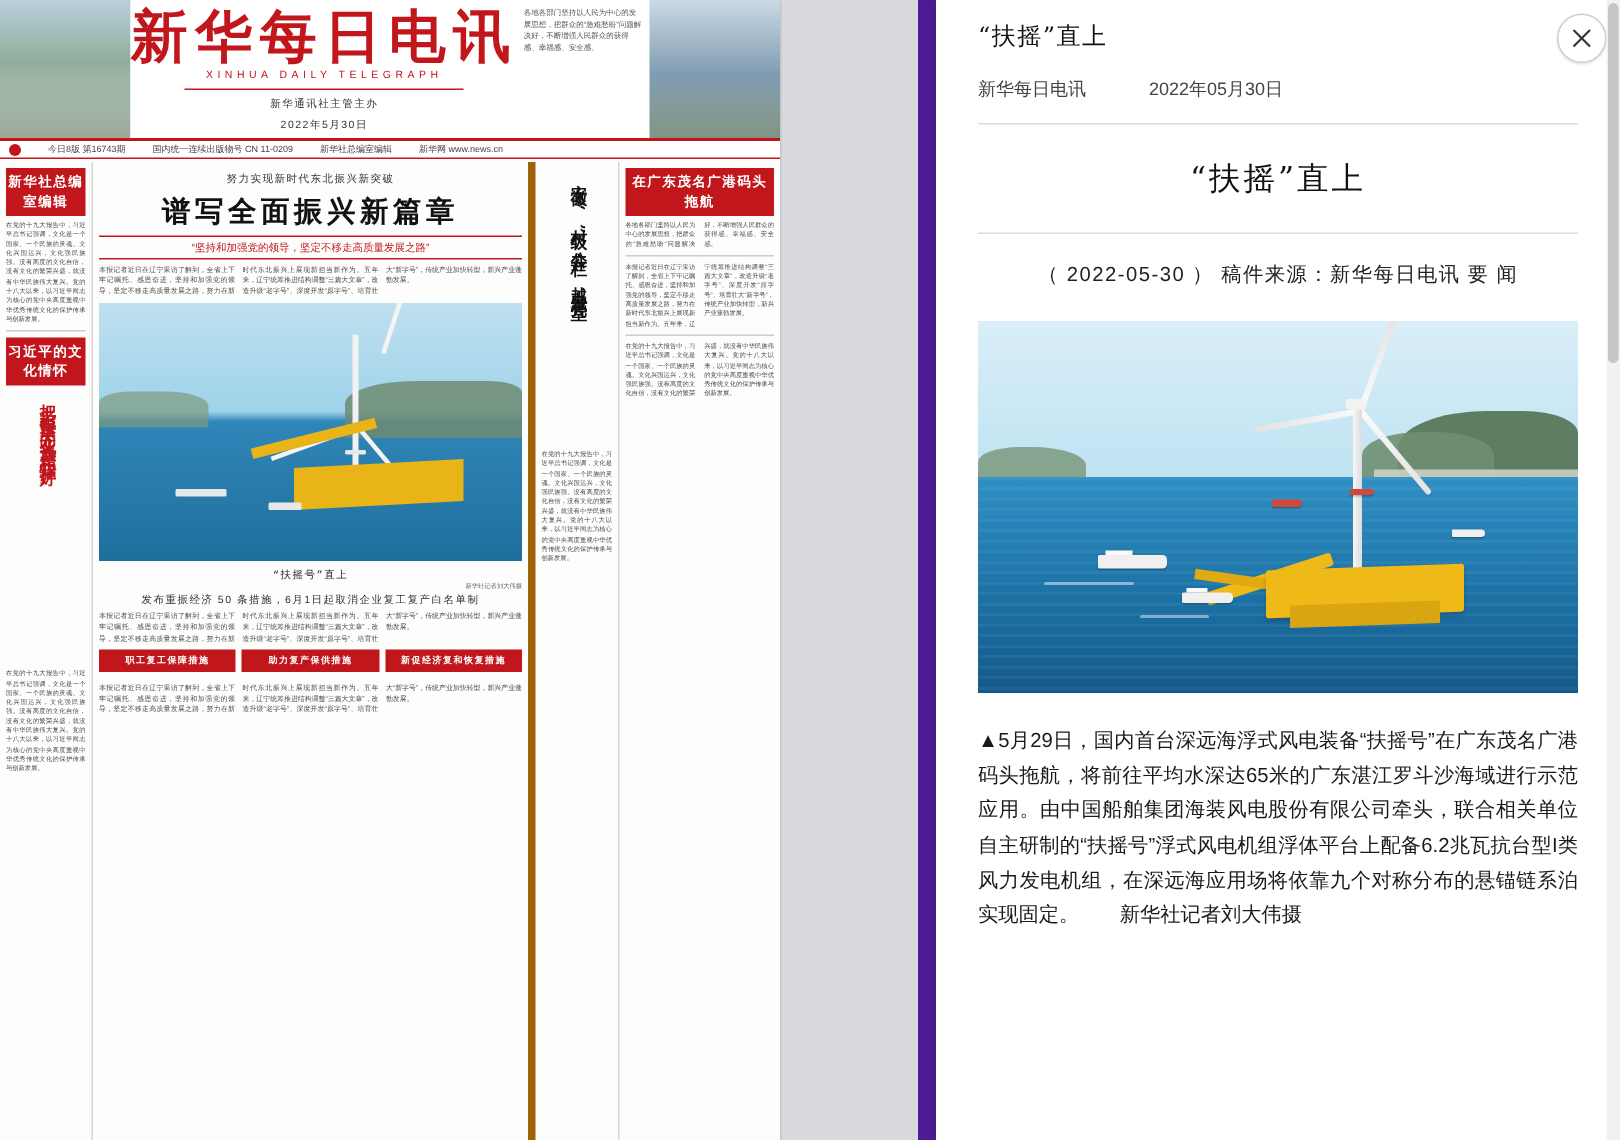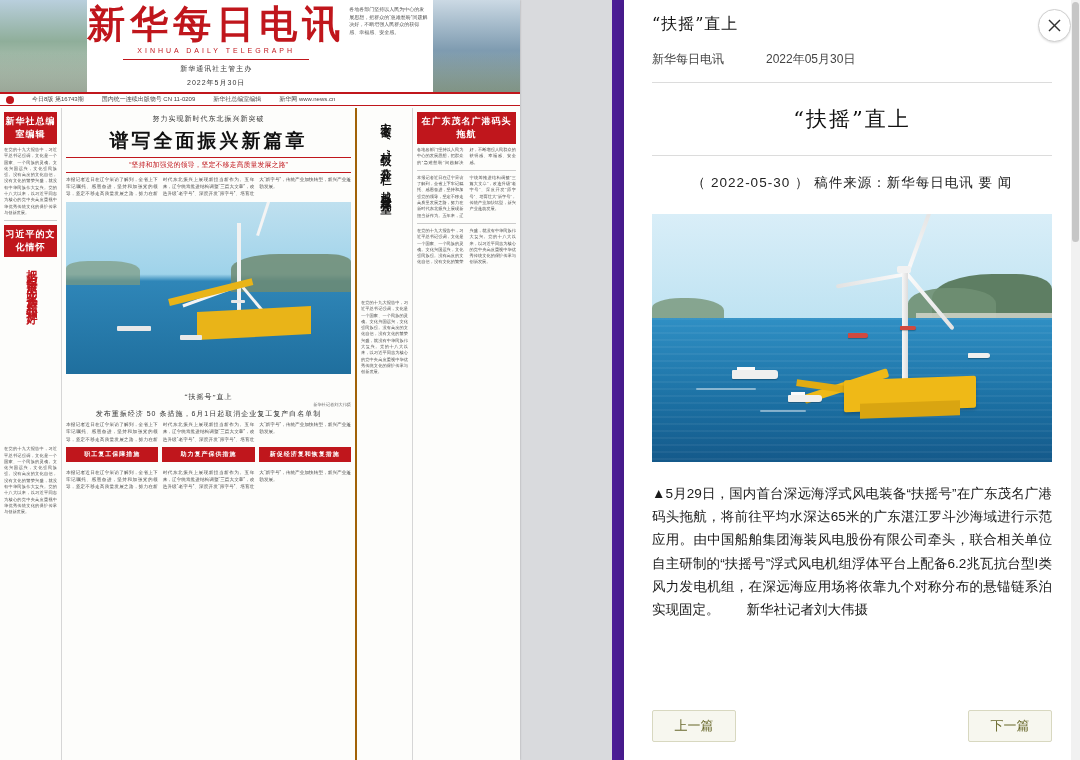--- a/index.html
+++ b/index.html
@@ -123,21 +123,21 @@
   
   .cols {
     position: absolute;
     left: 0; top: 108px;
     width: 520px; height: 652px;
     display: flex;
     gap: 0;
   }
   .col { box-sizing: border-box; padding: 4px; overflow: hidden; }
   .col-a { width: 62px; border-right: 1px solid #d6d6d6; }
-  .col-b { width: 295px; border-right: 2px solid #a16207; }
+  .col-b { width: 295px; border-right: 5px solid #a16207; }
   .col-c { width: 56px; border-right: 1px solid #d6d6d6; }
   .col-d { width: 107px; }
 
   .redbox {
     background: #c0161c;
     color: #fff;
     font-size: 9px;
     font-weight: bold;
     text-align: center;
     padding: 3px 0;
@@ -255,23 +255,23 @@
   .pp-boat {
     position: absolute;
     height: 5px;
     background: #e8e8e8;
     border-radius: 1px;
   }
   .pp-cap {
     font-size: 7px;
     text-align: center;
     color: #222;
-    font-family: Liberation Serif, serif;
+    font-family: Liberation Mono, monospace;
     letter-spacing: 1px;
-    margin-top: 18px;
+    margin-top: 4px;
   }
   .pp-credit { font-size: 4.2px; color: #666; text-align: right; }
 
   
   .overlay {
     position: absolute;
     right: 0; top: 0;
     width: 456px; height: 760px;
     background: #ffffff;
     box-shadow: -2px 0 8px rgba(0,0,0,.12);
@@ -610,23 +610,19 @@
           <i></i>
         </div>
       <div class="ap-wake" style="left:27%;top:79%;width:46px;"></div>
       <div class="ap-boat red" style="left:49%;top:48%;width:20px;height:5px;"></div>
       <div class="ap-boat red" style="left:62%;top:45%;width:16px;height:4px;"></div>
       <div class="ap-boat" style="left:79%;top:56%;width:22px;height:5px;"></div>
     </div>
 
     <div class="art-body">▲5月29日，国内首台深远海浮式风电装备“扶摇号”在广东茂名广港码头拖航，将前往平均水深达65米的广东湛江罗斗沙海域进行示范应用。由中国船舶集团海装风电股份有限公司牵头，联合相关单位自主研制的“扶摇号”浮式风电机组浮体平台上配备6.2兆瓦抗台型I类风力发电机组，在深远海应用场将依靠九个对称分布的悬锚链系泊实现固定。　　新华社记者刘大伟摄</div>
 
-    <div class="ov-footer">
-      <div class="pg-btn">上一篇</div>
-      <div class="pg-btn">下一篇</div>
-    </div>
   </div>
 
   <div class="scroll-track">
     <div class="scroll-thumb"></div>
   </div>
 
 </div>
 
 </body></html>

